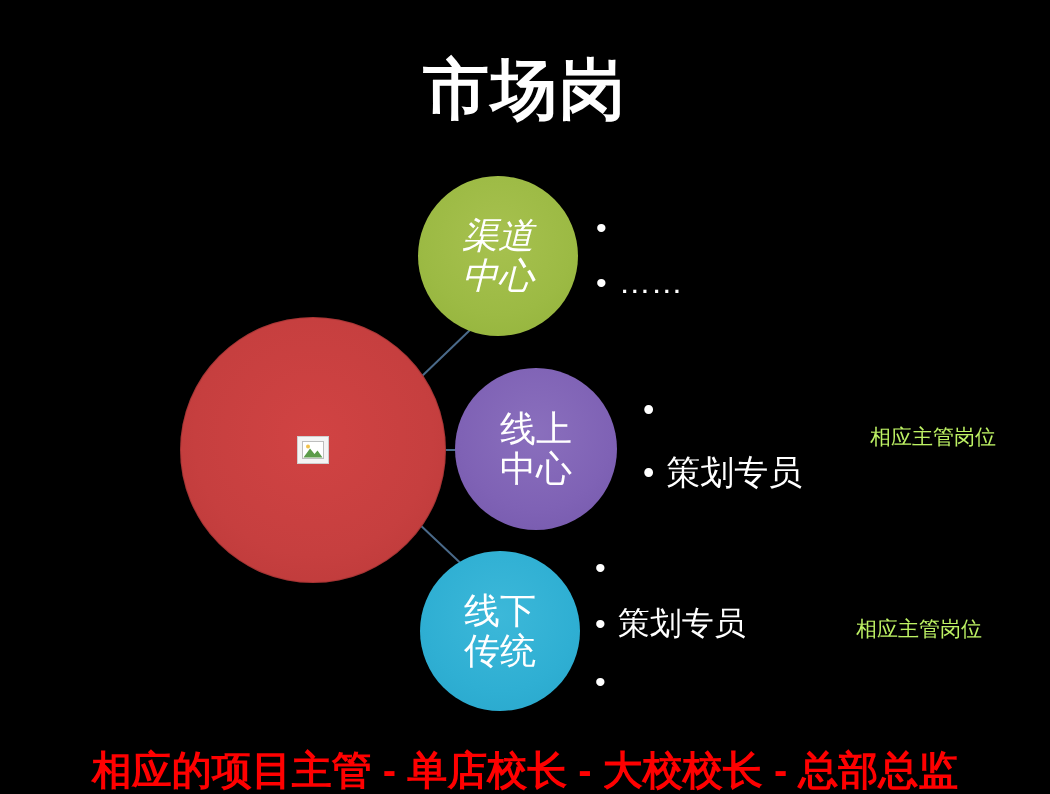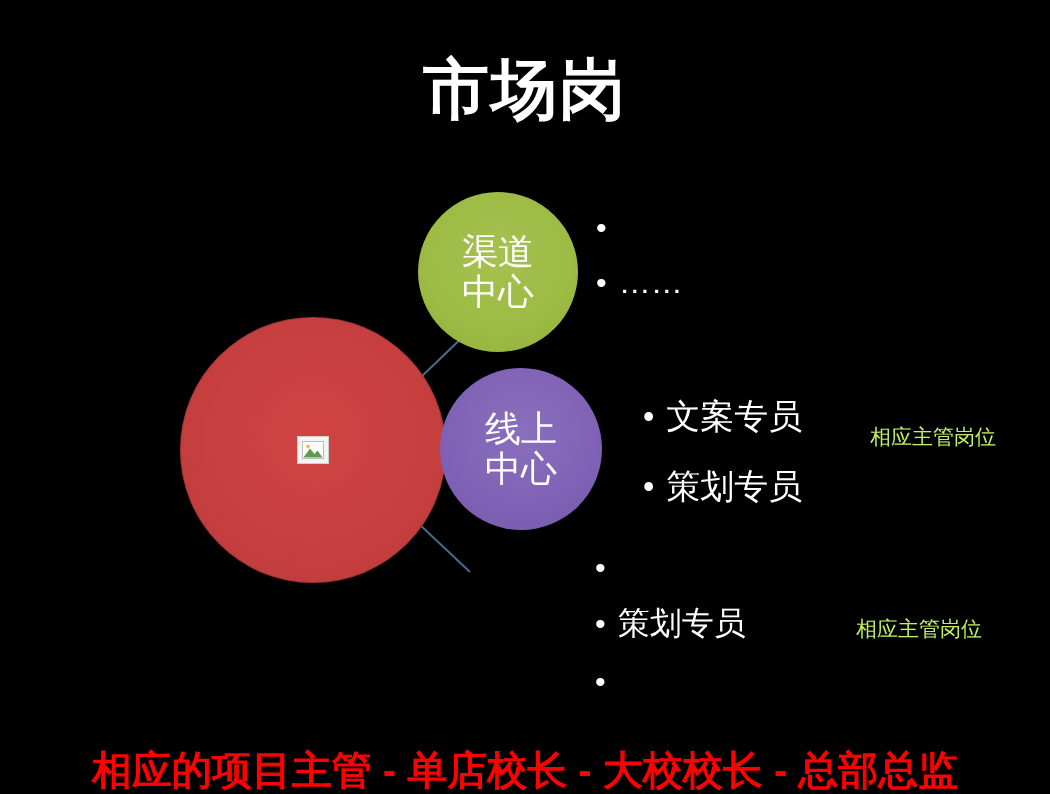--- a/index.html
+++ b/index.html
@@ -78,27 +78,28 @@
     align-items: center;
     justify-content: center;
     color: #ffffff;
     font-size: 36px;
     line-height: 1.12;
     text-align: center;
     font-weight: normal;
   }
   #node-channel {
     left: 418px;
-    top: 192px;
+    top: 176px;
     width: 160px;
     height: 160px;
     background: radial-gradient(circle at 50% 40%, #a7c14f 0%, #9cba44 60%, #92b23a 100%);
+    font-style: italic;
   }
   #node-online {
-    left: 440px;
+    left: 455px;
     top: 368px;
     width: 162px;
     height: 162px;
     background: radial-gradient(circle at 50% 40%, #8a6fbd 0%, #7f62b5 60%, #7458ab 100%);
   }
   #node-offline {
     left: 420px;
     top: 551px;
     width: 160px;
     height: 160px;
@@ -177,35 +178,38 @@
   <div class="node-circle" id="node-channel">
     <span class="node-line">渠道</span>
     <span class="node-line">中心</span>
   </div>
 
   <div class="node-circle" id="node-online">
     <span class="node-line">线上</span>
     <span class="node-line">中心</span>
   </div>
 
+  <div class="node-circle" id="node-offline">
+    <span class="node-line">线下</span>
+    <span class="node-line">传统</span>
+  </div>
 
   <div class="bullet-list" id="list-channel">
     <div class="bullet-item">
       <span class="bullet-dot">•</span>
     </div>
     <div class="bullet-item">
       <span class="bullet-dot">•</span>
       <span>……</span>
     </div>
   </div>
 
   <div class="bullet-list" id="list-online">
     <div class="bullet-item">
       <span class="bullet-dot">•</span>
-      <span>文案专员</span>
     </div>
     <div class="bullet-item">
       <span class="bullet-dot">•</span>
       <span>策划专员</span>
     </div>
   </div>
 
   <div class="bullet-list" id="list-offline">
     <div class="bullet-item">
       <span class="bullet-dot">•</span>

